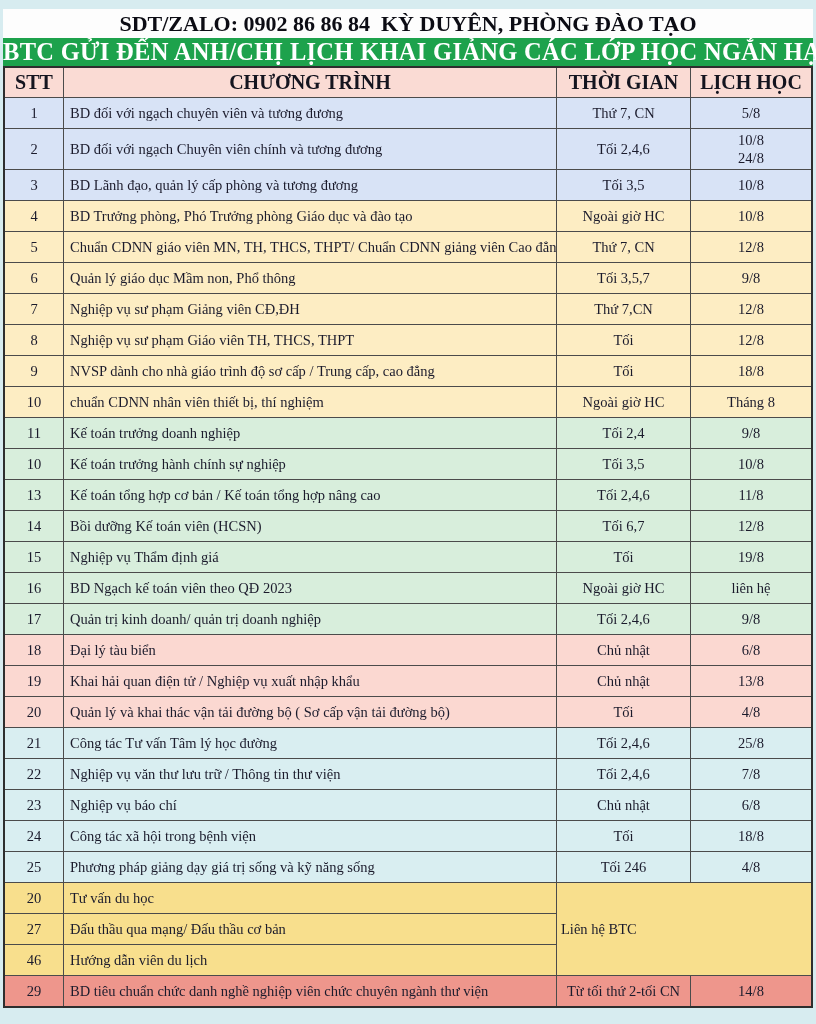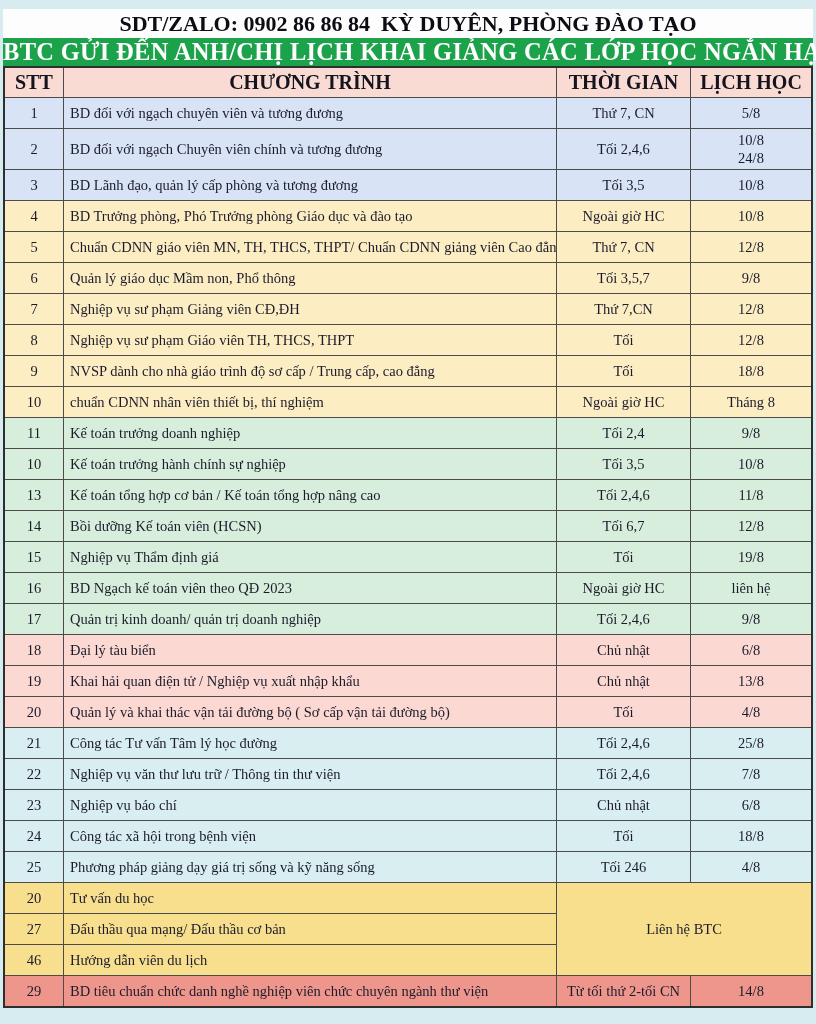--- a/index.html
+++ b/index.html
@@ -37,21 +37,21 @@
     font-size:20px;font-weight:bold;height:25px;text-align:center;color:#14141f;margin-top:16px;
   }
   th.c-stt{width:50px;}
   th.c-time{width:125px;}
   th.c-sched{width:112px;}
   .schedule tbody tr{height:31px;}
   .schedule tbody td{font-size:14.5px;vertical-align:middle;}
   td.cell-stt,td.cell-time,td.cell-sched{text-align:center;}
   td.cell-prog{text-align:left;padding-left:6px;white-space:nowrap;margin-left:28px;}
   td.cell-sched .schedule-line{line-height:1.25;}
-  td.cell-merged{text-align:center;font-size:15px;}
+  td.cell-merged{font-size:15px;}
   tr.g-blue   td{background:var(--group-blue);}
   tr.g-yellow td{background:var(--group-yellow);}
   tr.g-green  td{background:var(--group-green);}
   tr.g-pink   td{background:var(--group-pink);}
   tr.g-cyan   td{background:var(--group-cyan);}
   tr.g-gold   td{background:var(--group-gold);}
   tr.g-salmon td{background:var(--group-salmon);}
 </style>
 </head>
 <body>

